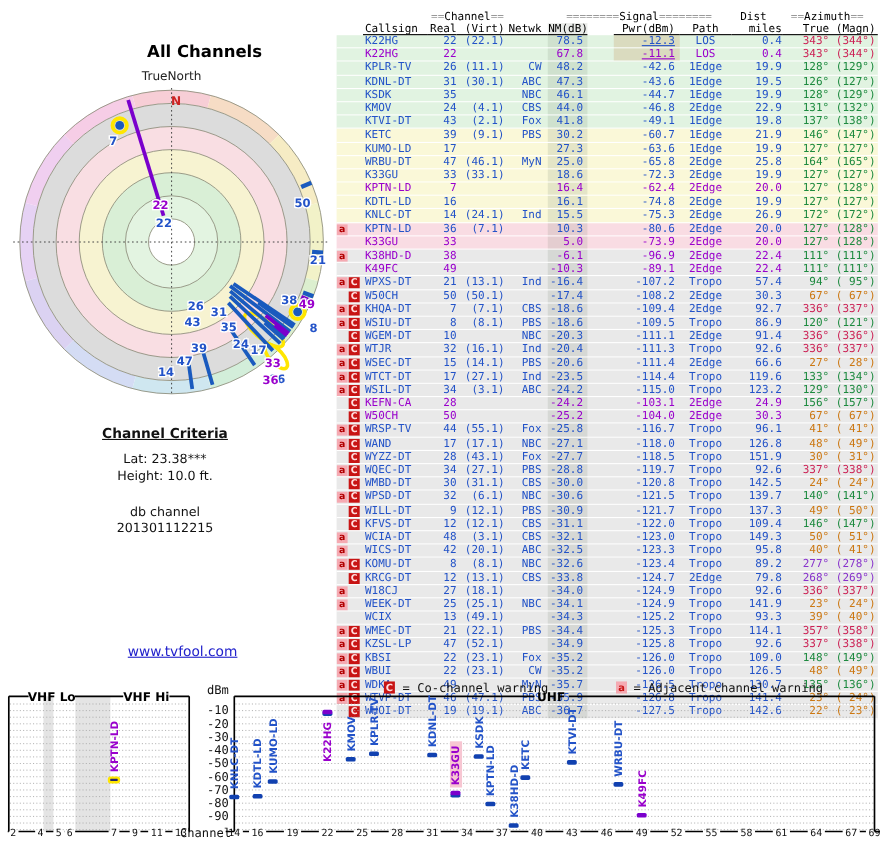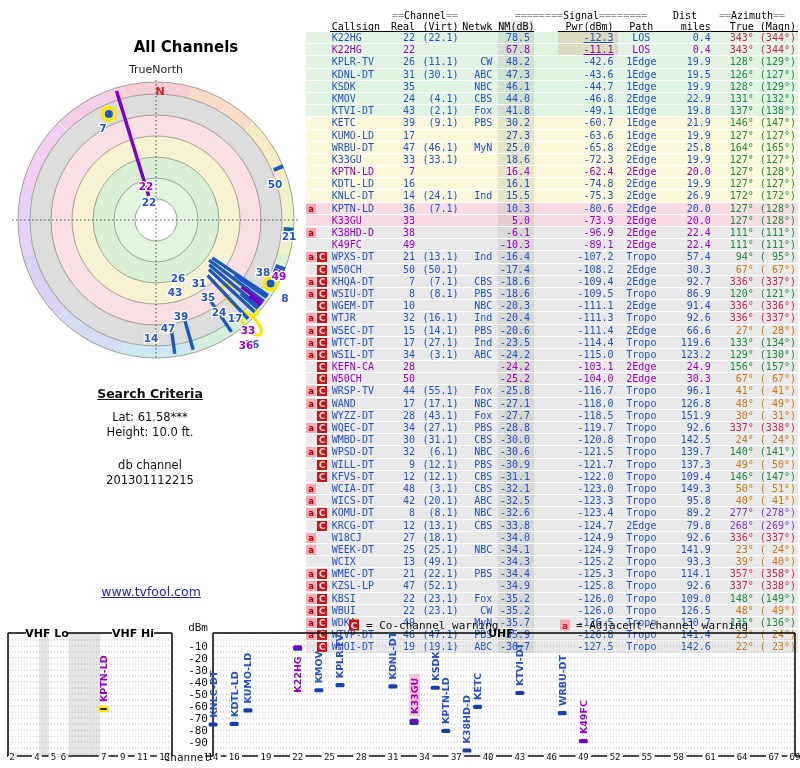--- a/index.html
+++ b/index.html
@@ -6,21 +6,21 @@
   #page{position:relative;width:800px;height:768px;background:#fff;overflow:hidden;
         font-family:"DejaVu Sans",sans-serif;}
   
   #chart-title{position:absolute;left:0;top:38px;width:300px;text-align:center;
     font:bold 15px "DejaVu Sans",sans-serif;color:#000;margin-left:36px;}
   #polar-svg{position:absolute;left:8px;top:62px;}
   #criteria{position:absolute;left:0;top:386px;width:300px;text-align:center;
     font:11.5px "DejaVu Sans",sans-serif;color:#111;line-height:15px;}
   #criteria .crit-title{font:bold 12.5px "DejaVu Sans",sans-serif;text-decoration:underline;margin-bottom:9px;}
   #criteria .gap{height:18px;}
-  #site-link{position:absolute;left:1px;top:584px;width:300px;text-align:center;
+  #site-link{position:absolute;left:16px;top:584px;width:300px;text-align:center;
     font:12.5px "DejaVu Sans",sans-serif;color:#2222cc;text-decoration:underline;cursor:pointer;}
   
   #tablewrap{position:absolute;left:306px;top:10px;width:492px;
     font-family:"DejaVu Sans Mono",monospace;font-size:10px;color:#000;}
   .hrow{display:flex;height:11px;line-height:11px;white-space:pre;}
   .hrow2{border-bottom:1px solid #000;}
   .gr{color:#999;}
   .trow{display:flex;height:11.2px;line-height:11.2px;border-bottom:1px solid #fff;white-space:pre;}
   .bg-g{background:#e1f3e1;} .bg-y{background:#faf8d8;} .bg-k{background:#f9dce3;} .bg-e{background:#e9e9e9;}
   .cell{display:inline-block;white-space:pre;overflow:hidden;}
@@ -122,22 +122,22 @@
       <text x="267" y="126" class="plab" fill="#2353c8" text-anchor="middle">50</text>
       <text x="281" y="178" class="plab" fill="#2353c8" text-anchor="middle">21</text>
       <text x="255" y="214" class="plab" fill="#2353c8" text-anchor="middle">38</text>
       <text x="271" y="218" class="plab" fill="#9900cc" text-anchor="middle">49</text>
       <text x="141" y="144" class="plab" fill="#2353c8" text-anchor="middle">22</text>
       <text x="148" y="11" class="ptitle" text-anchor="middle">TrueNorth</text>
       <text x="152" y="33" class="pnorth" text-anchor="middle">N</text>
     </svg>
 
   <div id="criteria">
-    <div class="crit-title">Search Criteria</div>
-    <div>Lat: 61.58***</div>
+    <div class="crit-title">Channel Criteria</div>
+    <div>Lat: 23.38***</div>
     <div>Height: 10.0 ft.</div>
     <div class="gap"></div>
     <div>db channel</div>
     <div>201301112215</div>
   </div>
 
   <a id="site-link">www.tvfool.com</a>
 
   <div id="tablewrap">
     <div class="hrow">

